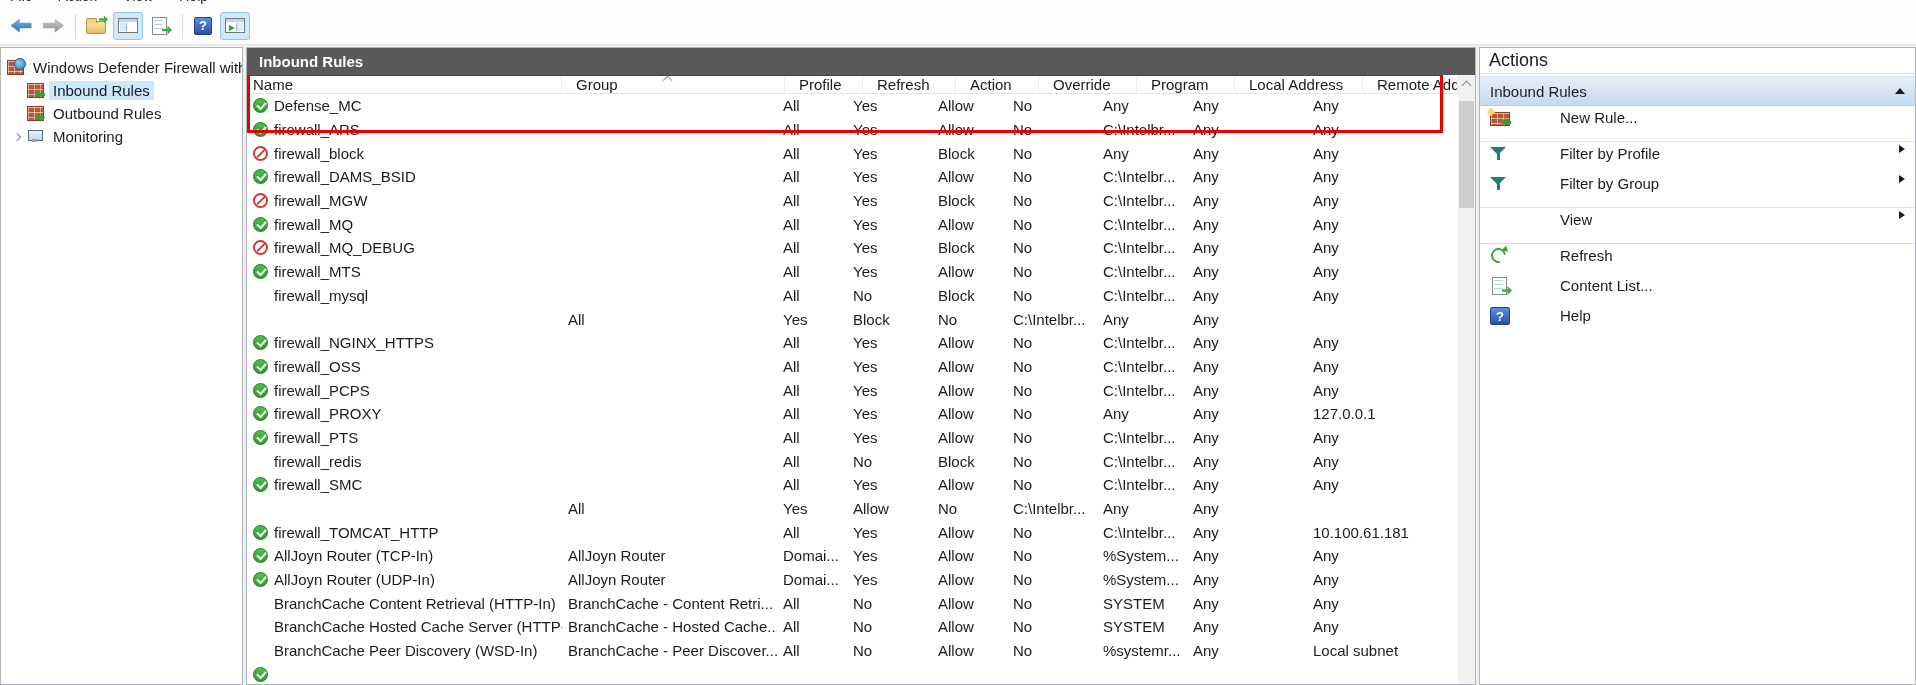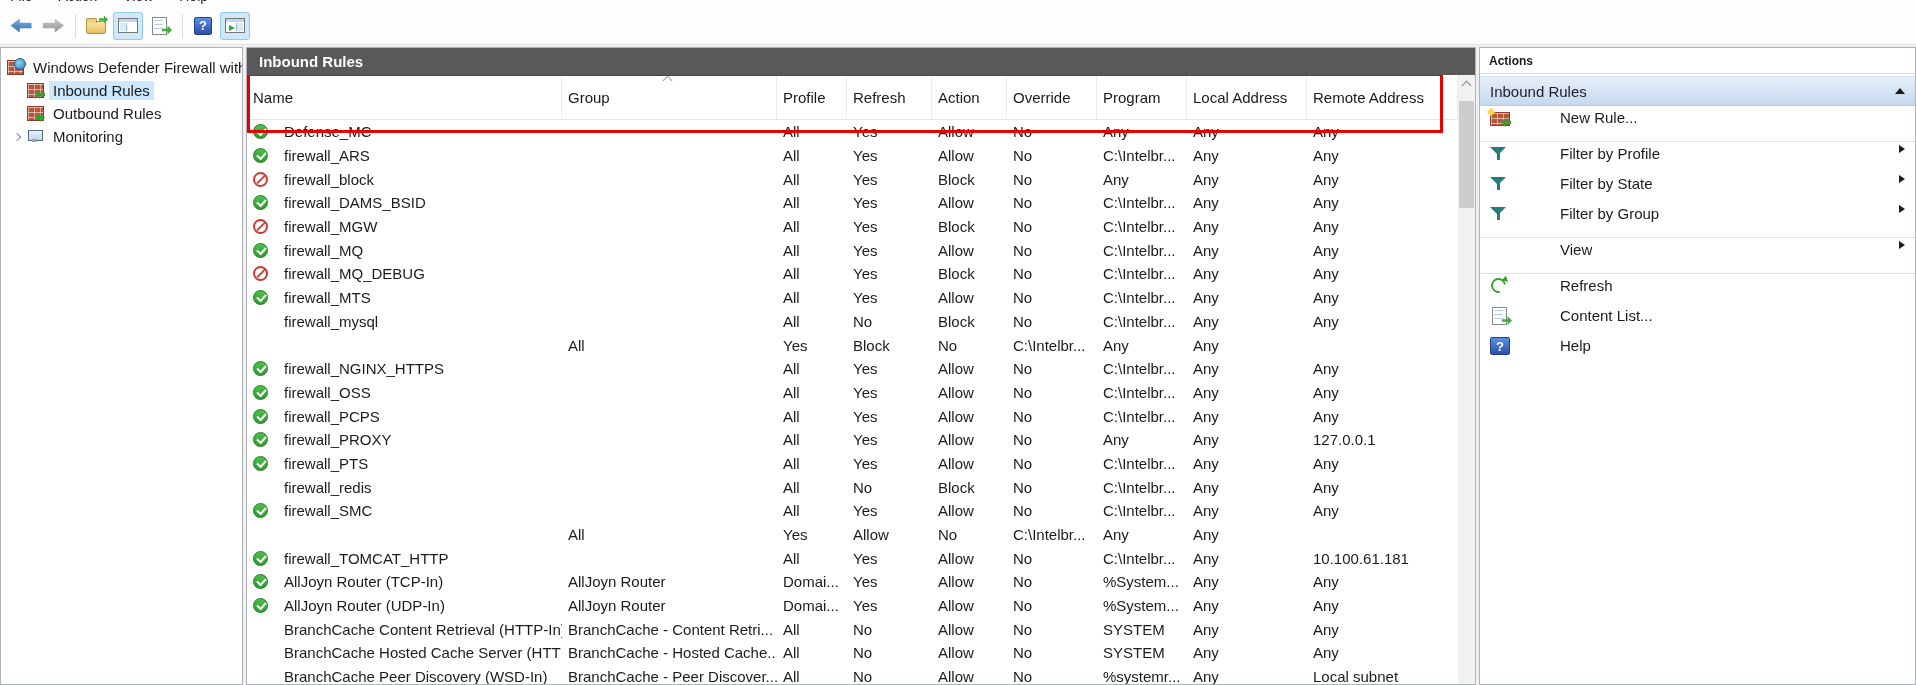--- a/index.html
+++ b/index.html
@@ -73,50 +73,50 @@
     background:linear-gradient(#e8f2fb,#bcd8ef); border:1px solid #5a6c7e; }
   .tree-icon.icon-monitor::after { content:""; position:absolute; left:5px; top:10px; width:5px; height:3px;
     background:#9aa4ae; }
 
   
   .center-panel { flex:1; margin-right:3px; display:flex; flex-direction:column; overflow:hidden; }
   .panel-title { height:27px; background:#595959; color:#fff; font-weight:bold; font-size:15px;
     display:flex; align-items:center; padding-left:12px; }
   .list-area { position:relative; flex:1; overflow:hidden; }
   .lv-grid { display:grid; grid-template-columns:315px 215px 70px 85px 75px 90px 90px 120px 1fr; align-items:center; }
-  .lv-header { height:45px; margin-right:17px; position:relative; border-bottom:1px solid #e5e5e5; }
+  .lv-header { height:19px; margin-right:17px; position:relative; border-bottom:1px solid #e5e5e5;gap:8px; }
   .lv-header .hcell { font-size:15px; color:#1a1a1a; padding-left:6px; height:100%;
     display:flex; align-items:center; border-right:1px solid #ececec; overflow:hidden; white-space:nowrap; }
   .sort-chevron { position:absolute; left:417px; top:2px; width:7px; height:7px;
     border-left:1.5px solid #9a9a9a; border-top:1.5px solid #9a9a9a; transform:rotate(45deg); }
   .rows { margin-right:17px; }
   .lv-row { height:23.7px; font-size:15px; white-space:nowrap; }
   .lv-row .cell { padding-left:6px; overflow:hidden; }
-  .name-cell { display:flex; align-items:center; gap:16px; }
+  .name-cell { display:flex; align-items:center; gap:6px; }
   .ric { width:15px; height:15px; border-radius:50%; position:relative; flex:0 0 15px; }
   .ric.icon-allow { background:linear-gradient(#4cc04c,#2f9a2f); border:1px solid #1f7a1f; }
   .ric.icon-allow::after { content:""; position:absolute; left:2.5px; top:3px; width:7px; height:4px;
     border-left:2px solid #fff; border-bottom:2px solid #fff; transform:rotate(-48deg); }
   .ric.icon-block { background:#fff; border:2px solid #ce3a34; }
   .ric.icon-block::after { content:""; position:absolute; left:50%; top:0; bottom:0; width:2px;
     margin-left:-1px; background:#ce3a34; transform:rotate(45deg); }
   .ric.icon-none { visibility:hidden; }
   .highlight-box { position:absolute; left:0; top:-2px; width:1196px; height:60px;
     border:3px solid #e60000; pointer-events:none; z-index:5; }
 
   
   .vscroll { position:absolute; right:0; top:0; bottom:0; width:17px; background:#f1f1f1; }
   .vscroll .arrow-btn { height:17px; display:flex; align-items:center; justify-content:center; }
   .chev-up { width:7px; height:7px; border-left:1.5px solid #8a8a8a; border-top:1.5px solid #8a8a8a;
     transform:rotate(45deg); margin-top:3px; }
   .vscroll .thumb { position:absolute; left:1px; right:1px; top:26px; height:107px; background:#cdcdcd; }
 
   
   .right-panel { width:437px; display:flex; flex-direction:column; overflow:hidden; }
-  .actions-title { height:26px; font-size:12px; font-weight:bold; display:flex; align-items:center;
+  .actions-title { height:26px; font-size:18px; font-weight:normal; display:flex; align-items:center;
     padding-left:9px; border-bottom:1px solid #d9d9d9; }
   .actions-section-header { height:30px; margin-top:2px; display:flex; align-items:center;
     background:linear-gradient(#e7eff9,#c5d9ef); border-top:1px solid #d4e2f2; border-bottom:1px solid #b7cce4;
     padding:0 10px; font-size:15px; color:#1c1c28; }
   .collapse-arrow { margin-left:auto; width:0; height:0; border-left:5px solid transparent;
     border-right:5px solid transparent; border-bottom:6px solid #1b1b1b; }
   .action-items { padding-top:3px; }
   .action-item { height:30px; display:flex; align-items:flex-start; font-size:15px; padding-left:10px;gap:32px; }
   .action-item.divider-true { border-bottom:1px solid #e0e0e0; margin-bottom:3px; height:33px; padding-bottom:3px; }
   .action-icon { width:20px; height:18px; position:relative; flex:0 0 20px; margin-right:18px; }
@@ -645,25 +645,20 @@
           <span class="action-label">New Rule...</span>
 
         </div>
 
         <div class="action-item divider-false">
           <span class="action-icon icon-funnel"></span>
           <span class="action-label">Filter by Profile</span>
           <span class="submenu-arrow"></span>
         </div>
 
-        <div class="action-item divider-false">
-          <span class="action-icon icon-funnel"></span>
-          <span class="action-label">Filter by State</span>
-          <span class="submenu-arrow"></span>
-        </div>
 
         <div class="action-item divider-true">
           <span class="action-icon icon-funnel"></span>
           <span class="action-label">Filter by Group</span>
           <span class="submenu-arrow"></span>
         </div>
 
         <div class="action-item divider-true">
           <span class="action-icon icon-none"></span>
           <span class="action-label">View</span>

